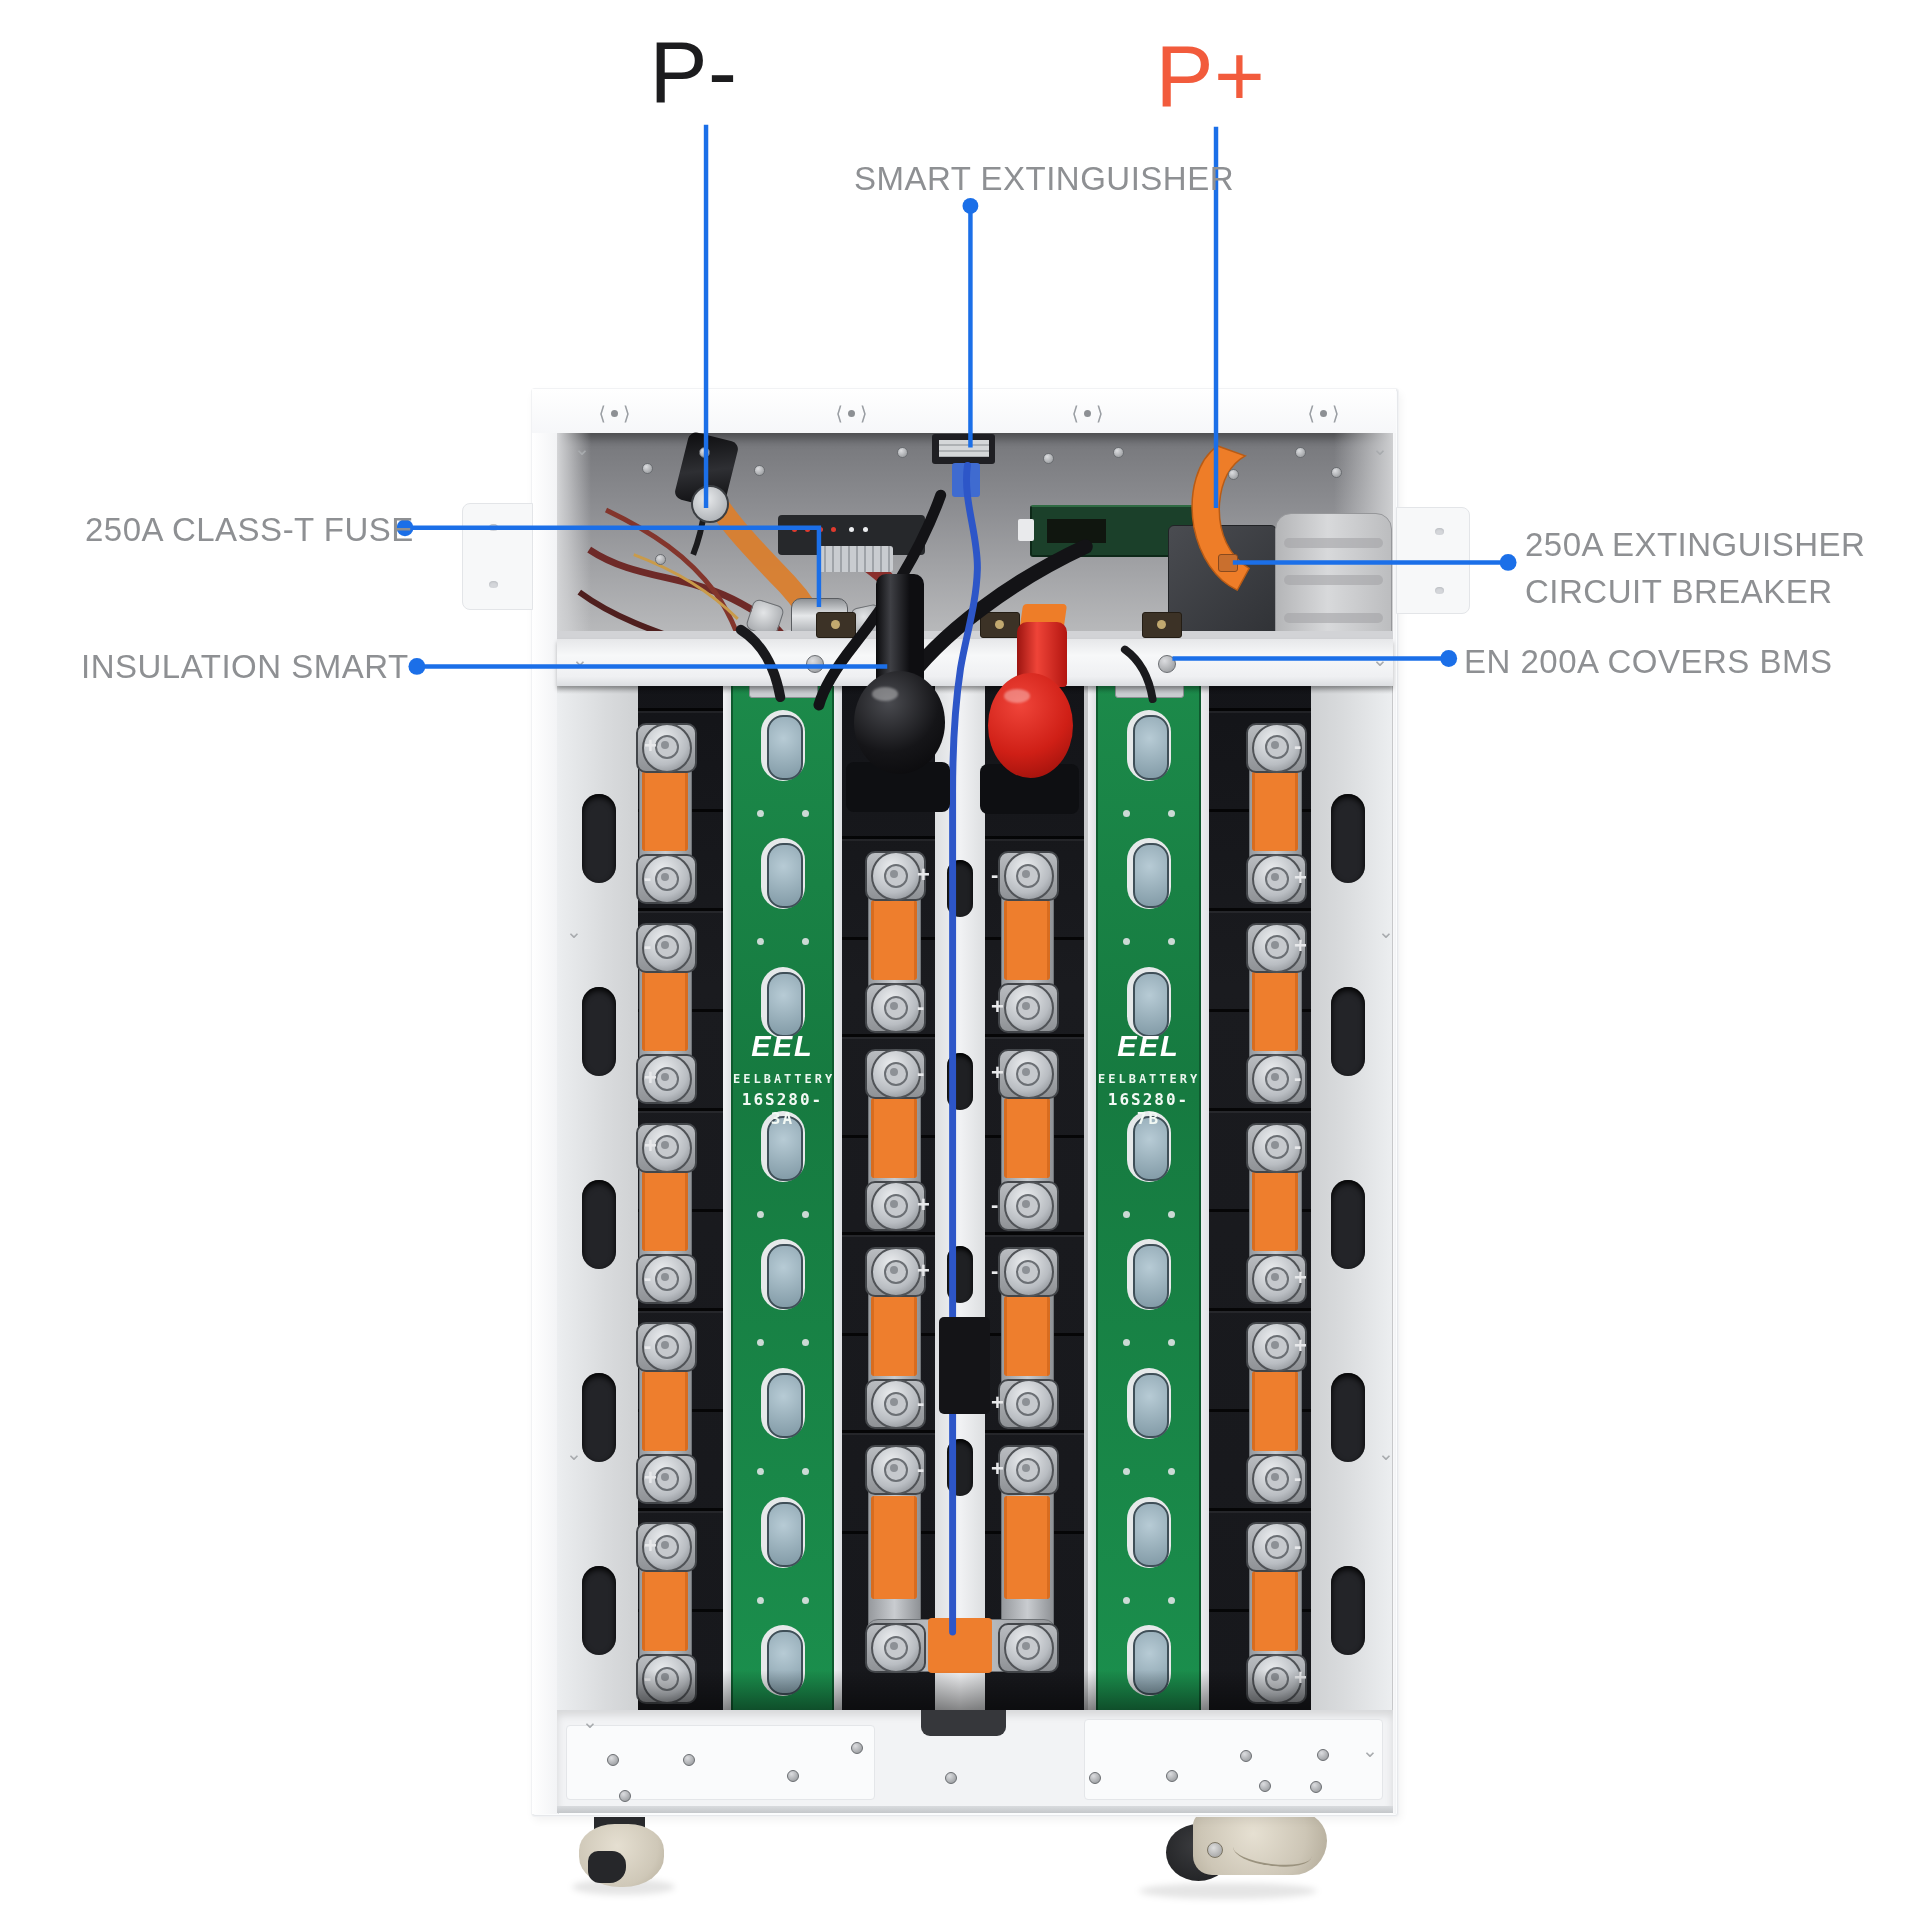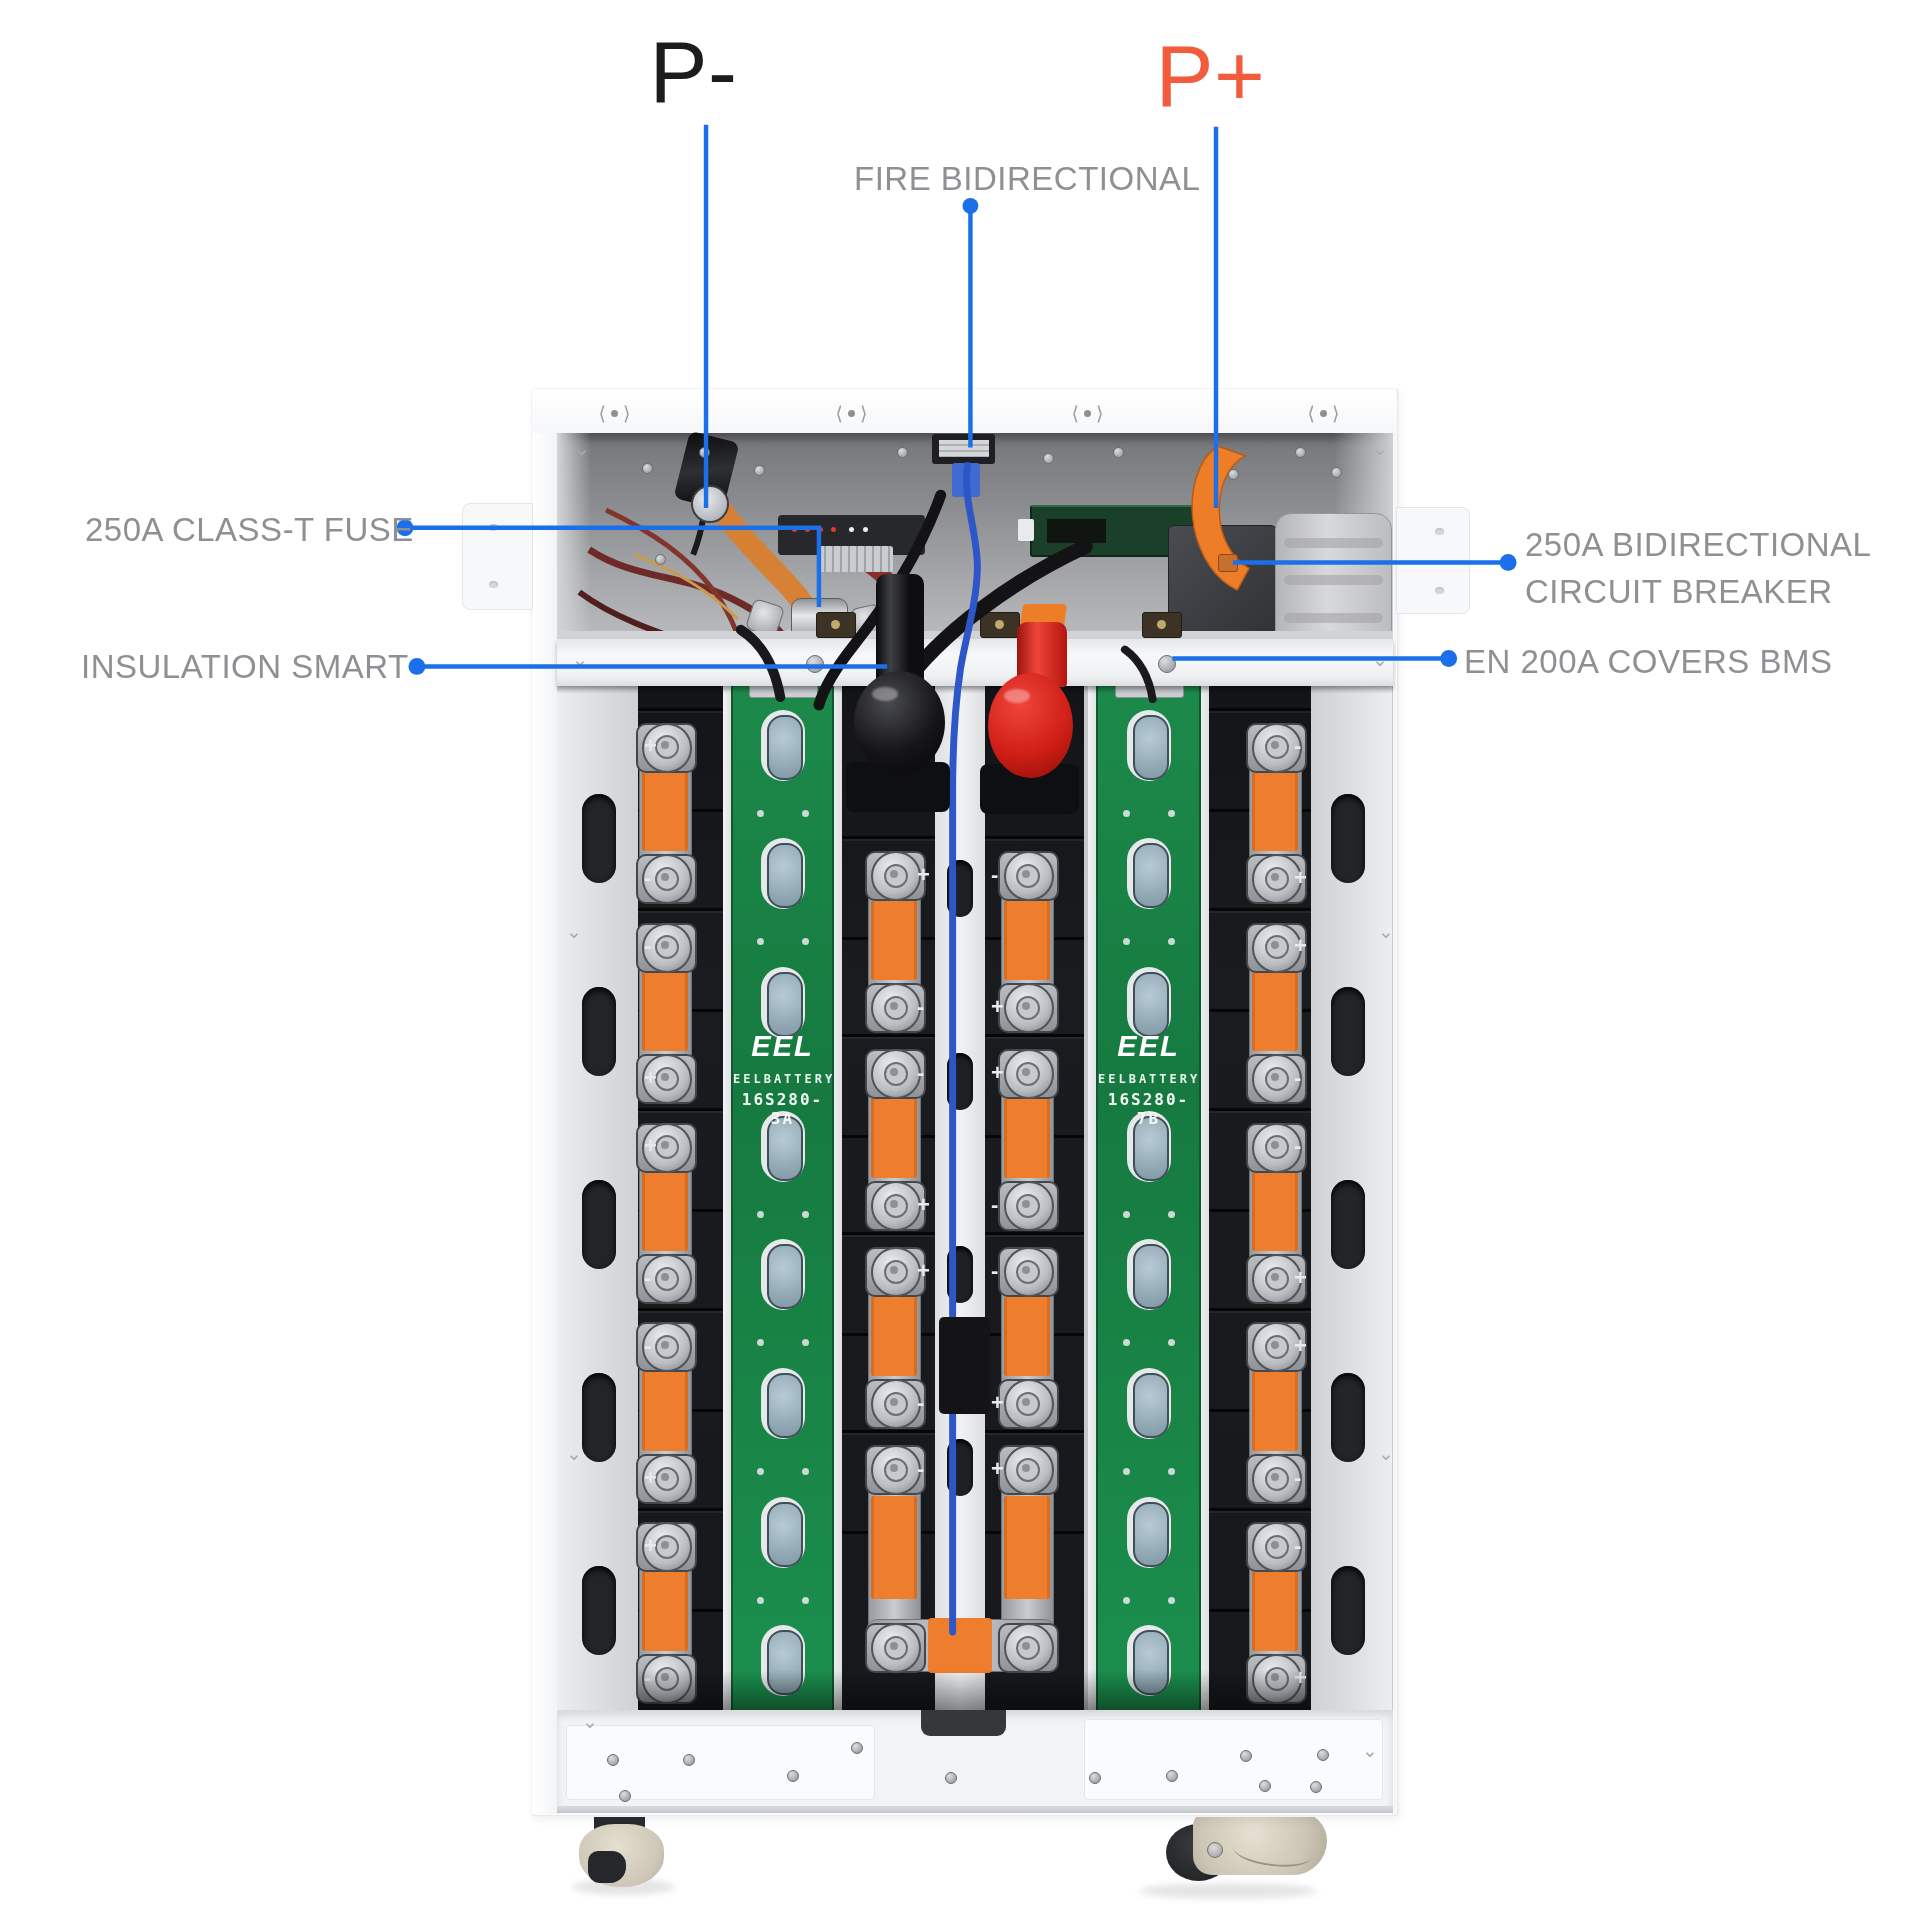--- a/index.html
+++ b/index.html
@@ -581,24 +581,24 @@
       <circle cx="980" cy="208" r="8"></circle>
       <circle cx="409" cy="533" r="8.5"></circle>
       <circle cx="421" cy="673" r="8.5"></circle>
       <circle cx="1523" cy="568" r="8.5"></circle>
       <circle cx="1463" cy="665" r="8.5"></circle>
     </g>
   </svg>
 
   <div class="callout" id="label-p-minus" style="left:634px;top:22px;width:119px;text-align:center;">P-</div>
   <div class="callout" id="label-p-plus" style="left:1151px;top:26px;width:119px;text-align:center;">P+</div>
-  <div class="callout" style="left:854px;top:160px;width:297px;text-align:center;">FIRE BIDIRECTIONAL</div>
+  <div class="callout" style="left:854px;top:160px;width:297px;text-align:center;">SMART EXTINGUISHER</div>
   <div class="callout" style="left:85px;top:511px;width:303px;text-align:right;">250A CLASS-T FUSE</div>
   <div class="callout" style="left:81px;top:648px;">INSULATION SMART</div>
-  <div class="callout" style="left:1525px;top:526px;">250A BIDIRECTIONAL</div>
+  <div class="callout" style="left:1525px;top:526px;">250A EXTINGUISHER</div>
   <div class="callout" style="left:1525px;top:573px;">CIRCUIT BREAKER</div>
   <div class="callout" style="left:1464px;top:643px;">EN 200A COVERS BMS</div>
 <div class="abs frame-mark" style="left: 589px; top: 402px; width: 51px; justify-content: center;">
       <span>⟨</span>
       <span class="d"></span>
       <span>⟩</span>
     </div>
     <div class="abs frame-mark" style="left: 826px; top: 402px; width: 51px; justify-content: center;">
       <span>⟨</span>
       <span class="d"></span>

